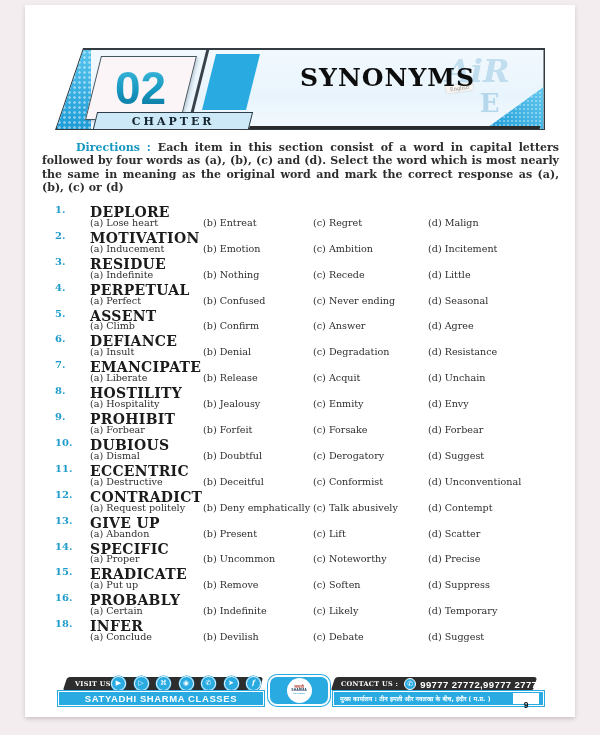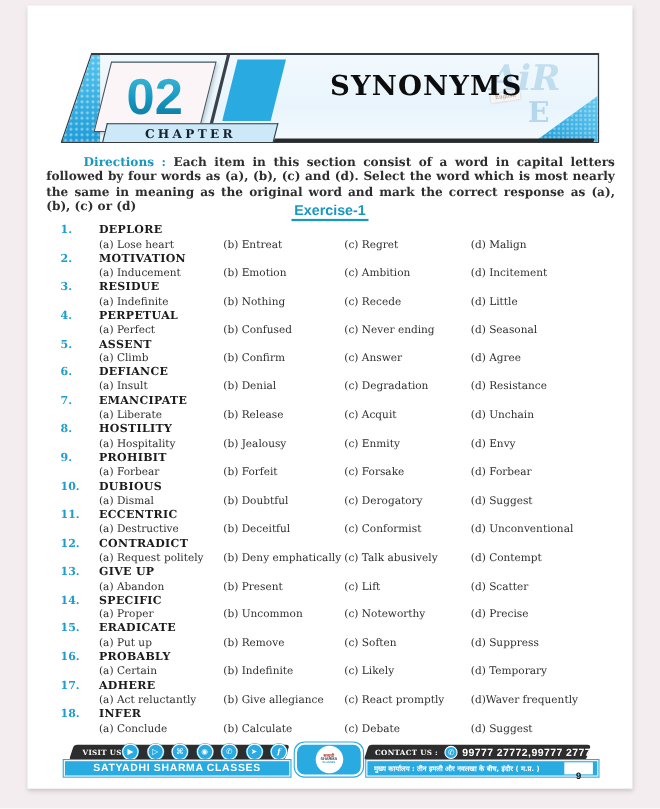--- a/index.html
+++ b/index.html
@@ -68,21 +68,21 @@
   .exercise-title { display:inline-block; font-family:"Liberation Sans",sans-serif;
     font-weight:bold; font-size:13px; color:#1797c1; padding:0 2px 1px 2px;
     border-bottom:2.5px solid #1797c1; }
 
   
   .questions { position:absolute; top:199px; left:0; right:0; }
   .q { position:relative; height:25.9px; }
   .q-num { position:absolute; left:30px; top:0; color:#1f9ccb;
     font-weight:bold; font-size:10px; }
   .q-word { position:absolute; left:65px; top:0; font-weight:bold;
-    font-size:10px; letter-spacing:.3px; color:#1b1b1b; }
+    font-size:14px; letter-spacing:.3px; color:#1b1b1b; }
   .q-opts { position:absolute; left:65px; right:6px; top:12.9px;
     display:grid; grid-template-columns:113px 110px 115px 1fr;
     font-size:9.6px; color:#2e2e2e; }
 
   
   .f-pill { position:absolute; height:14px; top:672px; background:#2d2d2d;
     border-radius:3px; transform:skewX(-18deg); }
   .f-pill-visit { left:40px; width:196px; }
   .f-pill-contact { left:308px; width:202px; }
   .f-pill-content { position:absolute; inset:0; transform:skewX(18deg);
@@ -146,23 +146,20 @@
       <div class="b-corner"></div>
       <div class="b-bottomline"></div>
       <div class="b-tab">
         <span>CHAPTER</span>
       </div>
     </div>
   </div>
 
   <p class="directions"><span class="dir-label">Directions :</span><span> Each item in this section consist of a word in capital letters followed by four words as (a), (b), (c) and (d). Select the word which is most nearly the same in meaning as the original word and mark the correct response as (a), (b), (c) or (d)</span></p>
 
-  <div class="exercise-wrap">
-    <span class="exercise-title">Exercise-1</span>
-  </div>
 
   <div class="questions" id="questions">
     <div class="q">
       <span class="q-num">1.</span>
       <span class="q-word">DEPLORE</span>
       <div class="q-opts">
         <span>(a) Lose heart</span>
         <span>(b) Entreat</span>
         <span>(c) Regret</span>
         <span>(d) Malign</span>
@@ -327,37 +324,27 @@
       <span class="q-num">16.</span>
       <span class="q-word">PROBABLY</span>
       <div class="q-opts">
         <span>(a) Certain</span>
         <span>(b) Indefinite</span>
         <span>(c) Likely</span>
         <span>(d) Temporary</span>
       </div>
     </div>
 
-    <div class="q">
-      <span class="q-num">17.</span>
-      <span class="q-word">ADHERE</span>
-      <div class="q-opts">
-        <span>(a) Act reluctantly</span>
-        <span>(b) Give allegiance</span>
-        <span>(c) React promptly</span>
-        <span>(d)Waver frequently</span>
-      </div>
-    </div>
 
     <div class="q">
       <span class="q-num">18.</span>
       <span class="q-word">INFER</span>
       <div class="q-opts">
         <span>(a) Conclude</span>
-        <span>(b) Calculate</span>
+        <span>(b) Devilish</span>
         <span>(c) Debate</span>
         <span>(d) Suggest</span>
       </div>
     </div>
   </div>
 
   <div class="f-pill f-pill-visit">
     <div class="f-pill-content">
       <span class="f-small-label" style="margin-left:10px;">VISIT US :</span>
     </div>

